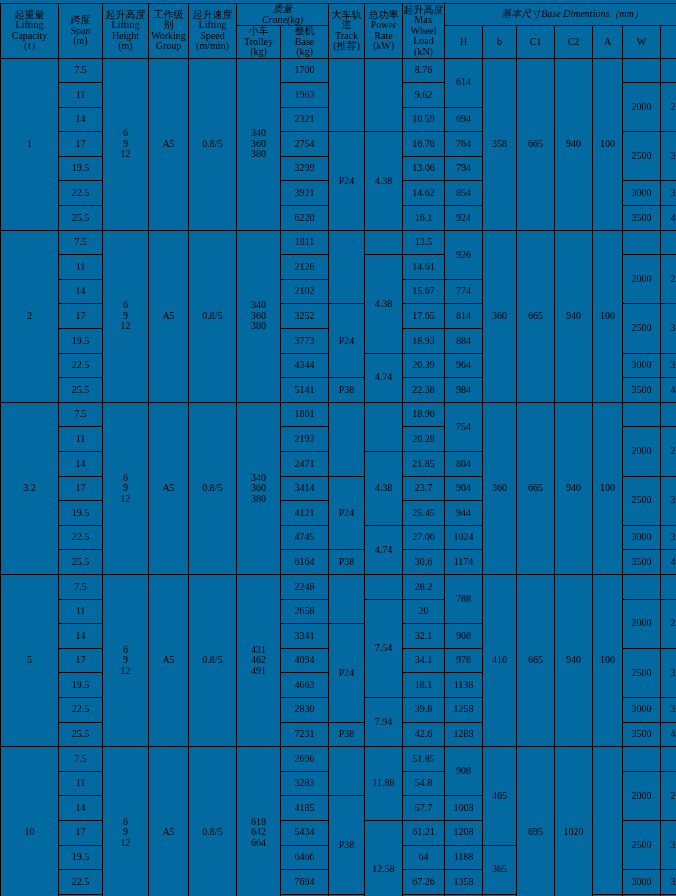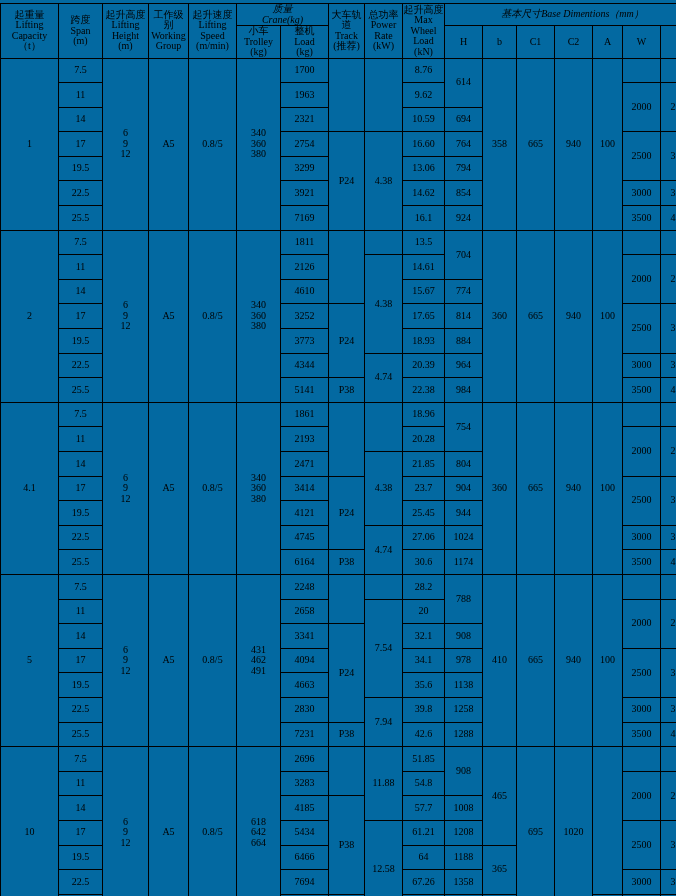--- a/index.html
+++ b/index.html
@@ -132,21 +132,21 @@
         </td>
       </tr>
       <tr>
         <td class="hdr" rowspan="2">
           <span class="cn">小车</span>
           <span class="en">Trolley</span>
           <span class="un">(kg)</span>
         </td>
         <td class="hdr" rowspan="2">
           <span class="cn">整机</span>
-          <span class="en">Load</span>
+          <span class="en">Base</span>
           <span class="un">(kg)</span>
         </td>
         <td class="hdr" rowspan="2">H</td>
         <td class="hdr" rowspan="2">b</td>
         <td class="hdr" rowspan="2">C1</td>
         <td class="hdr" rowspan="2">C2</td>
         <td class="hdr" rowspan="2">A</td>
         <td class="hdr" rowspan="2">W</td>
         <td class="hdr" rowspan="2">B</td>
       </tr>
@@ -192,42 +192,42 @@
           <td>14</td>
           <td>2321</td>
           <td>10.59</td>
           <td rowspan="1">694</td>
         </tr>
         <tr class="body-row">
           <td>17</td>
           <td>2754</td>
           <td rowspan="4">P24</td>
           <td rowspan="4">4.38</td>
-          <td>16.60</td>
+          <td>16.76</td>
           <td rowspan="1">764</td>
           <td rowspan="2">2500</td>
           <td rowspan="2">3174</td>
         </tr>
         <tr class="body-row">
           <td>19.5</td>
           <td>3299</td>
           <td>13.06</td>
           <td rowspan="1">794</td>
         </tr>
         <tr class="body-row">
           <td>22.5</td>
           <td>3921</td>
           <td>14.62</td>
           <td rowspan="1">854</td>
           <td rowspan="1">3000</td>
           <td rowspan="1">3674</td>
         </tr>
         <tr class="body-row">
           <td>25.5</td>
-          <td>7169</td>
+          <td>6220</td>
           <td>16.1</td>
           <td rowspan="1">924</td>
           <td rowspan="1">3500</td>
           <td rowspan="1">4174</td>
         </tr>
         <tr class="body-row grp-top">
           <td rowspan="7" class="cap">2</td>
           <td>7.5</td>
           <td rowspan="7" class="multi">
             <div>6</div>
@@ -238,39 +238,39 @@
           <td rowspan="7">0.8/5</td>
           <td rowspan="7" class="multi">
             <div>340</div>
             <div>360</div>
             <div>380</div>
           </td>
           <td>1811</td>
           <td rowspan="3"></td>
           <td rowspan="1"></td>
           <td>13.5</td>
-          <td rowspan="2">704</td>
+          <td rowspan="2">926</td>
           <td rowspan="7">360</td>
           <td rowspan="7">665</td>
           <td rowspan="7">940</td>
           <td rowspan="7">100</td>
           <td rowspan="1"></td>
           <td rowspan="1"></td>
         </tr>
         <tr class="body-row">
           <td>11</td>
           <td>2126</td>
           <td rowspan="4">4.38</td>
           <td>14.61</td>
           <td rowspan="2">2000</td>
           <td rowspan="2">2674</td>
         </tr>
         <tr class="body-row">
           <td>14</td>
-          <td>4610</td>
+          <td>2102</td>
           <td>15.67</td>
           <td rowspan="1">774</td>
         </tr>
         <tr class="body-row">
           <td>17</td>
           <td>3252</td>
           <td rowspan="3">P24</td>
           <td>17.65</td>
           <td rowspan="1">814</td>
           <td rowspan="2">2500</td>
@@ -294,21 +294,21 @@
         <tr class="body-row">
           <td>25.5</td>
           <td>5141</td>
           <td rowspan="1">P38</td>
           <td>22.38</td>
           <td rowspan="1">984</td>
           <td rowspan="1">3500</td>
           <td rowspan="1">4174</td>
         </tr>
         <tr class="body-row grp-top">
-          <td rowspan="7" class="cap">4.1</td>
+          <td rowspan="7" class="cap">3.2</td>
           <td>7.5</td>
           <td rowspan="7" class="multi">
             <div>6</div>
             <div>9</div>
             <div>12</div>
           </td>
           <td rowspan="7">A5</td>
           <td rowspan="7">0.8/5</td>
           <td rowspan="7" class="multi">
             <div>340</div>
@@ -420,21 +420,21 @@
           <td>17</td>
           <td>4094</td>
           <td>34.1</td>
           <td rowspan="1">978</td>
           <td rowspan="2">2500</td>
           <td rowspan="2">3174</td>
         </tr>
         <tr class="body-row">
           <td>19.5</td>
           <td>4663</td>
-          <td>35.6</td>
+          <td>18.1</td>
           <td rowspan="1">1138</td>
         </tr>
         <tr class="body-row">
           <td>22.5</td>
           <td>2830</td>
           <td rowspan="2">7.94</td>
           <td>39.8</td>
           <td rowspan="1">1258</td>
           <td rowspan="1">3000</td>
           <td rowspan="1">3674</td>

